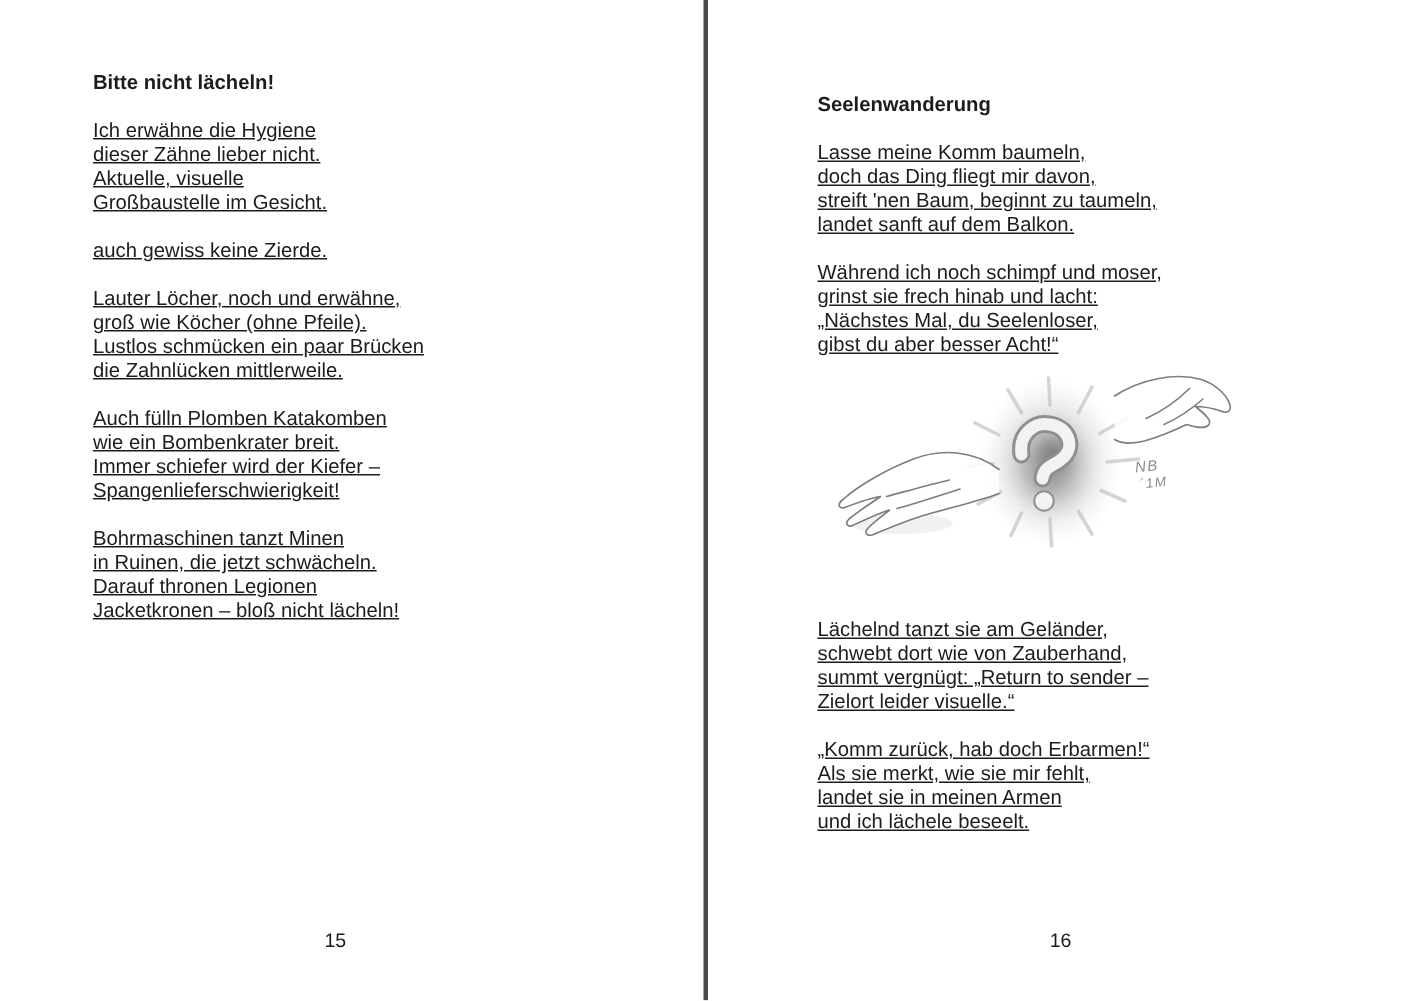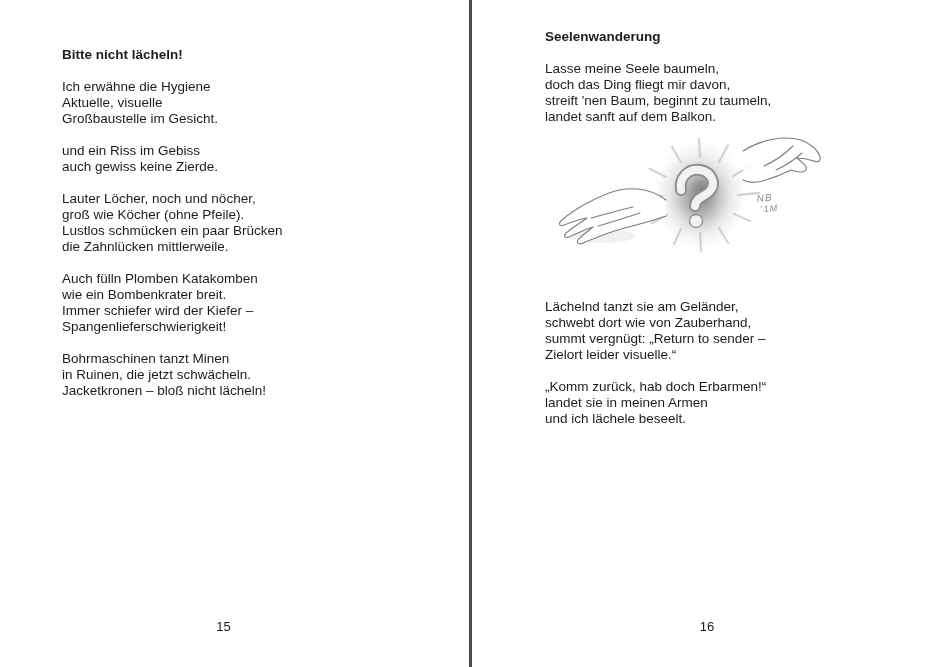--- a/index.html
+++ b/index.html
@@ -12,35 +12,35 @@
     font-family: "Liberation Sans", "DejaVu Sans", sans-serif;
     color: #1c1c1c;
   }
   .page {
     position: absolute;
     top: 0;
     height: 667px;
     box-sizing: border-box;
   }
   .page-left  { left: 0;     width: 469px; padding: 47px 0 0 62px; }
-  .page-right { left: 472px; width: 478px; padding: 29px 0 0 73px; }
+  .page-right { left: 472px; width: 478px; padding: 62px 0 0 73px; }
   .gutter {
     position: absolute;
     left: 469px; top: 0;
     width: 3px; height: 667px;
     background: #4a4a4a;
   }
   .poem-title {
     font-weight: bold;
     font-size: 13.5px;
     line-height: 16px;
     margin: 0 0 16px 0;
     white-space: nowrap;
   }
-  .stanza { margin: 0 0 16px 0; }
+  .stanza { margin: 0 0 16px 0; text-decoration: underline; }
   .line {
     font-size: 13.5px;
     line-height: 16px;
     white-space: nowrap;
   }
   .page-number {
     position: absolute;
     top: 619px;
     width: 100%;
     text-align: center;
@@ -67,56 +67,63 @@
 </style>
 </head>
 <body>
 
 <div class="spread">
 
   <div class="page page-left">
     <div class="poem-title">Bitte nicht lächeln!</div>
     <div class="stanza">
         <div class="line">Ich erwähne die Hygiene</div>
+        <div class="line">dieser Zähne lieber nicht.</div>
         <div class="line">Aktuelle, visuelle</div>
         <div class="line">Großbaustelle im Gesicht.</div>
       </div>
     <div class="stanza">
-        <div class="line">und ein Riss im Gebiss</div>
         <div class="line">auch gewiss keine Zierde.</div>
       </div>
     <div class="stanza">
-        <div class="line">Lauter Löcher, noch und nöcher,</div>
+        <div class="line">Lauter Löcher, noch und erwähne,</div>
         <div class="line">groß wie Köcher (ohne Pfeile).</div>
         <div class="line">Lustlos schmücken ein paar Brücken</div>
         <div class="line">die Zahnlücken mittlerweile.</div>
       </div>
     <div class="stanza">
         <div class="line">Auch fülln Plomben Katakomben</div>
         <div class="line">wie ein Bombenkrater breit.</div>
         <div class="line">Immer schiefer wird der Kiefer –</div>
         <div class="line">Spangenlieferschwierigkeit!</div>
       </div>
     <div class="stanza">
         <div class="line">Bohrmaschinen tanzt Minen</div>
         <div class="line">in Ruinen, die jetzt schwächeln.</div>
+        <div class="line">Darauf thronen Legionen</div>
         <div class="line">Jacketkronen – bloß nicht lächeln!</div>
       </div>
     <div class="page-number">15</div>
   </div>
 
   <div class="gutter"></div>
 
   <div class="page page-right">
     <div class="poem-title">Seelenwanderung</div>
     <div class="stanza">
-        <div class="line">Lasse meine Seele baumeln,</div>
+        <div class="line">Lasse meine Komm baumeln,</div>
         <div class="line">doch das Ding fliegt mir davon,</div>
         <div class="line">streift 'nen Baum, beginnt zu taumeln,</div>
         <div class="line">landet sanft auf dem Balkon.</div>
+      </div>
+    <div class="stanza">
+        <div class="line">Während ich noch schimpf und moser,</div>
+        <div class="line">grinst sie frech hinab und lacht:</div>
+        <div class="line">„Nächstes Mal, du Seelenloser,</div>
+        <div class="line">gibst du aber besser Acht!“</div>
       </div>
 
     <div class="illustration-block">
       <svg class="sketch" width="310" height="130" viewBox="0 0 310 130">
         <defs>
           <radialGradient id="cloudGrad" cx="50%" cy="50%" r="50%">
             <stop offset="0%" stop-color="#757575" stop-opacity="0.75"></stop>
             <stop offset="35%" stop-color="#8d8d8d" stop-opacity="0.50"></stop>
             <stop offset="65%" stop-color="#b3b3b3" stop-opacity="0.28"></stop>
             <stop offset="100%" stop-color="#d9d9d9" stop-opacity="0"></stop>
@@ -177,19 +184,20 @@
     </div>
 
     <div class="stanza">
         <div class="line">Lächelnd tanzt sie am Geländer,</div>
         <div class="line">schwebt dort wie von Zauberhand,</div>
         <div class="line">summt vergnügt: „Return to sender –</div>
         <div class="line">Zielort leider visuelle.“</div>
       </div>
     <div class="stanza">
         <div class="line">„Komm zurück, hab doch Erbarmen!“</div>
+        <div class="line">Als sie merkt, wie sie mir fehlt,</div>
         <div class="line">landet sie in meinen Armen</div>
         <div class="line">und ich lächele beseelt.</div>
       </div>
     <div class="page-number">16</div>
   </div>
 
 </div>
 
 </body></html>

